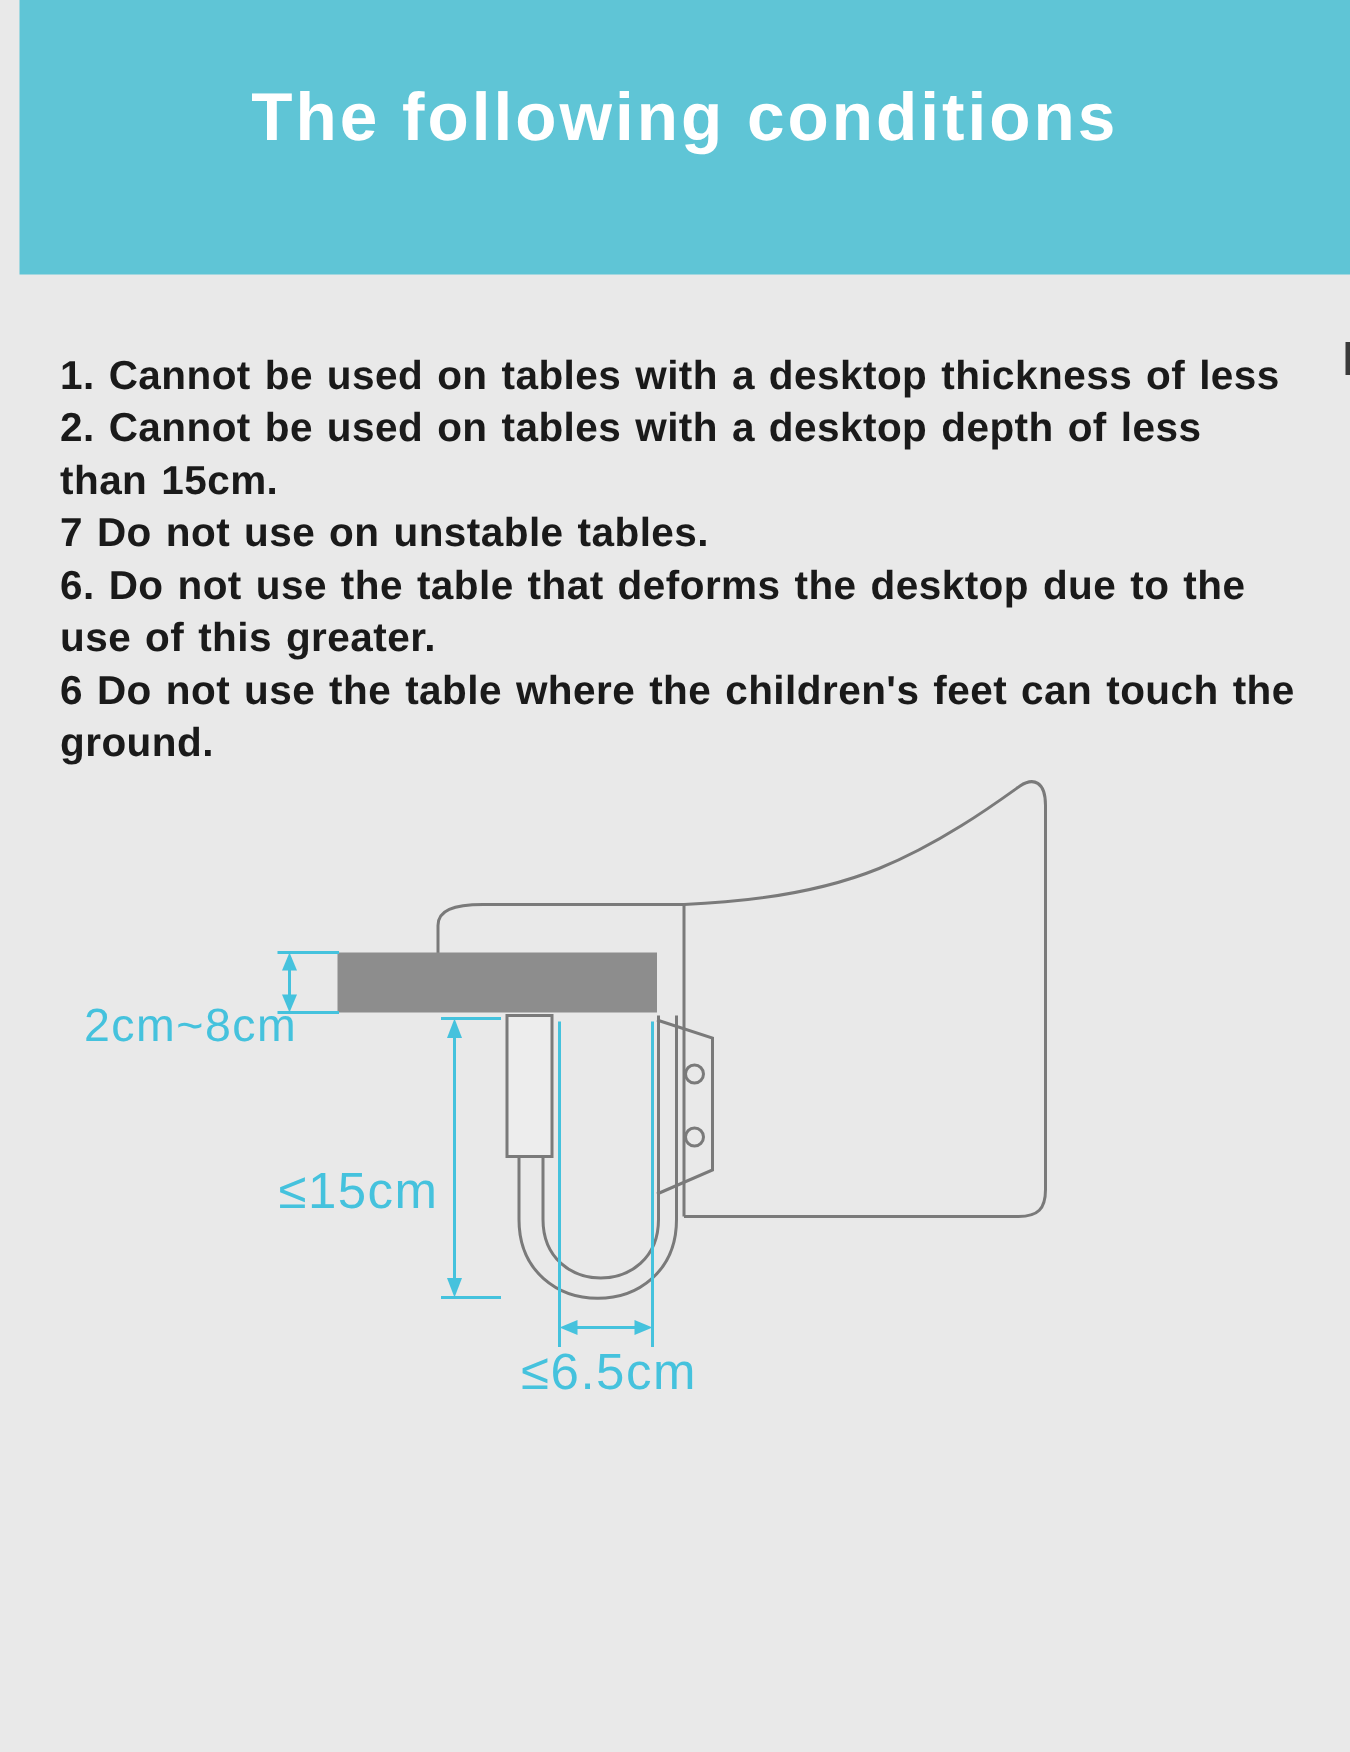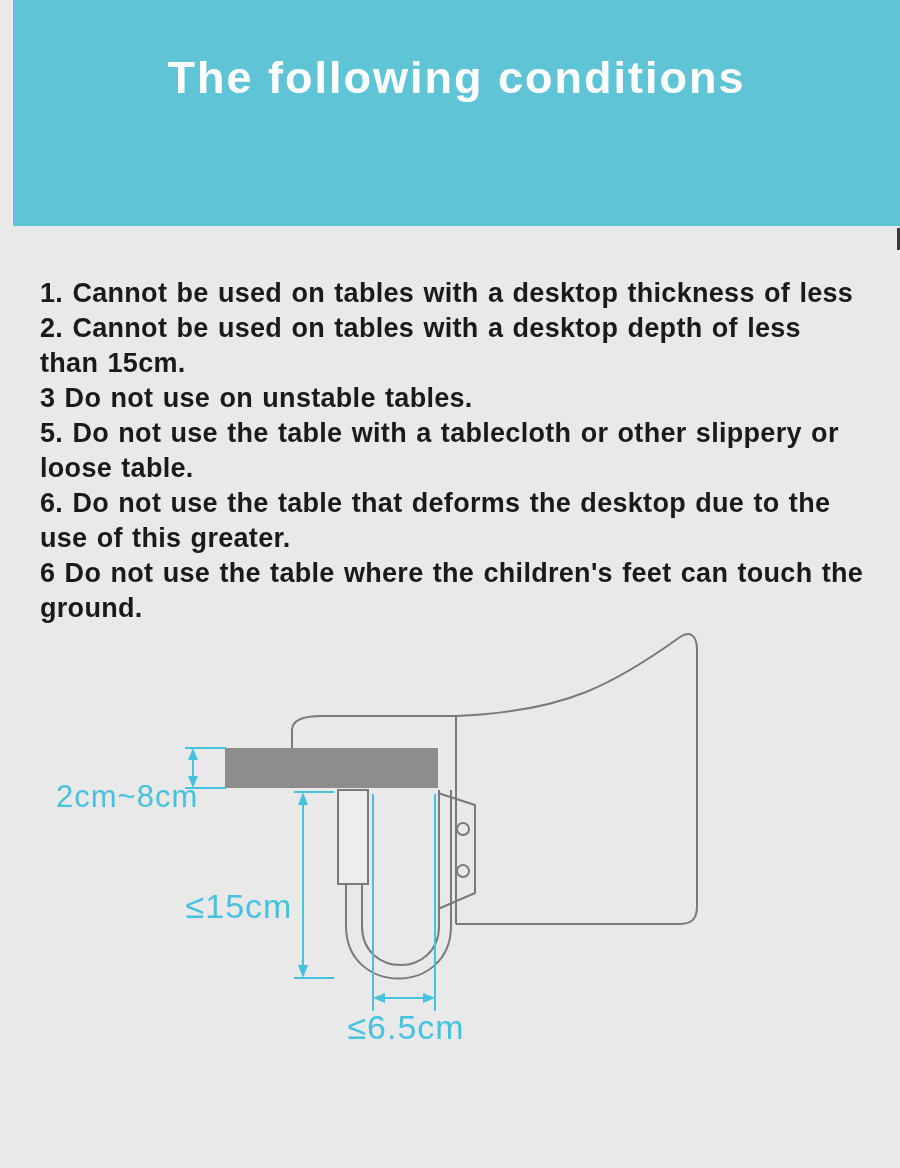--- a/index.html
+++ b/index.html
@@ -8,21 +8,21 @@
     height: 1168px;
     background: #e9e9e9;
     font-family: "Liberation Sans", sans-serif;
     position: relative;
     overflow: hidden;
   }
   .page { width: 900px; height: 1168px; position: relative; }
 
   
   .header {
-    height: 226px;
+    height: 183px;
     background: #5fc5d6;
     text-align: center;
     overflow: hidden;
     margin-left: 13px;
   }
   .header .title-line {
     color: #ffffff;
     font-size: 45px;
     font-weight: bold;
     letter-spacing: 2px;
@@ -75,25 +75,21 @@
 
   <div class="conditions">
     <div>
       <div class="condition-line">1. Cannot be used on tables with a desktop thickness of less</div>
     </div>
     <div>
       <div class="condition-line">2. Cannot be used on tables with a desktop depth of less</div>
       <div class="condition-line">than 15cm.</div>
     </div>
     <div>
-      <div class="condition-line">3 Do not use on unstable tables.</div>
-    </div>
-    <div>
-      <div class="condition-line">5. Do not use the table with a tablecloth or other slippery or</div>
-      <div class="condition-line">loose table.</div>
+      <div class="condition-line">7 Do not use on unstable tables.</div>
     </div>
     <div>
       <div class="condition-line">6. Do not use the table that deforms the desktop due to the</div>
       <div class="condition-line">use of this greater.</div>
     </div>
     <div>
       <div class="condition-line">6 Do not use the table where the children's feet can touch the</div>
       <div class="condition-line">ground.</div>
     </div>
   </div>

